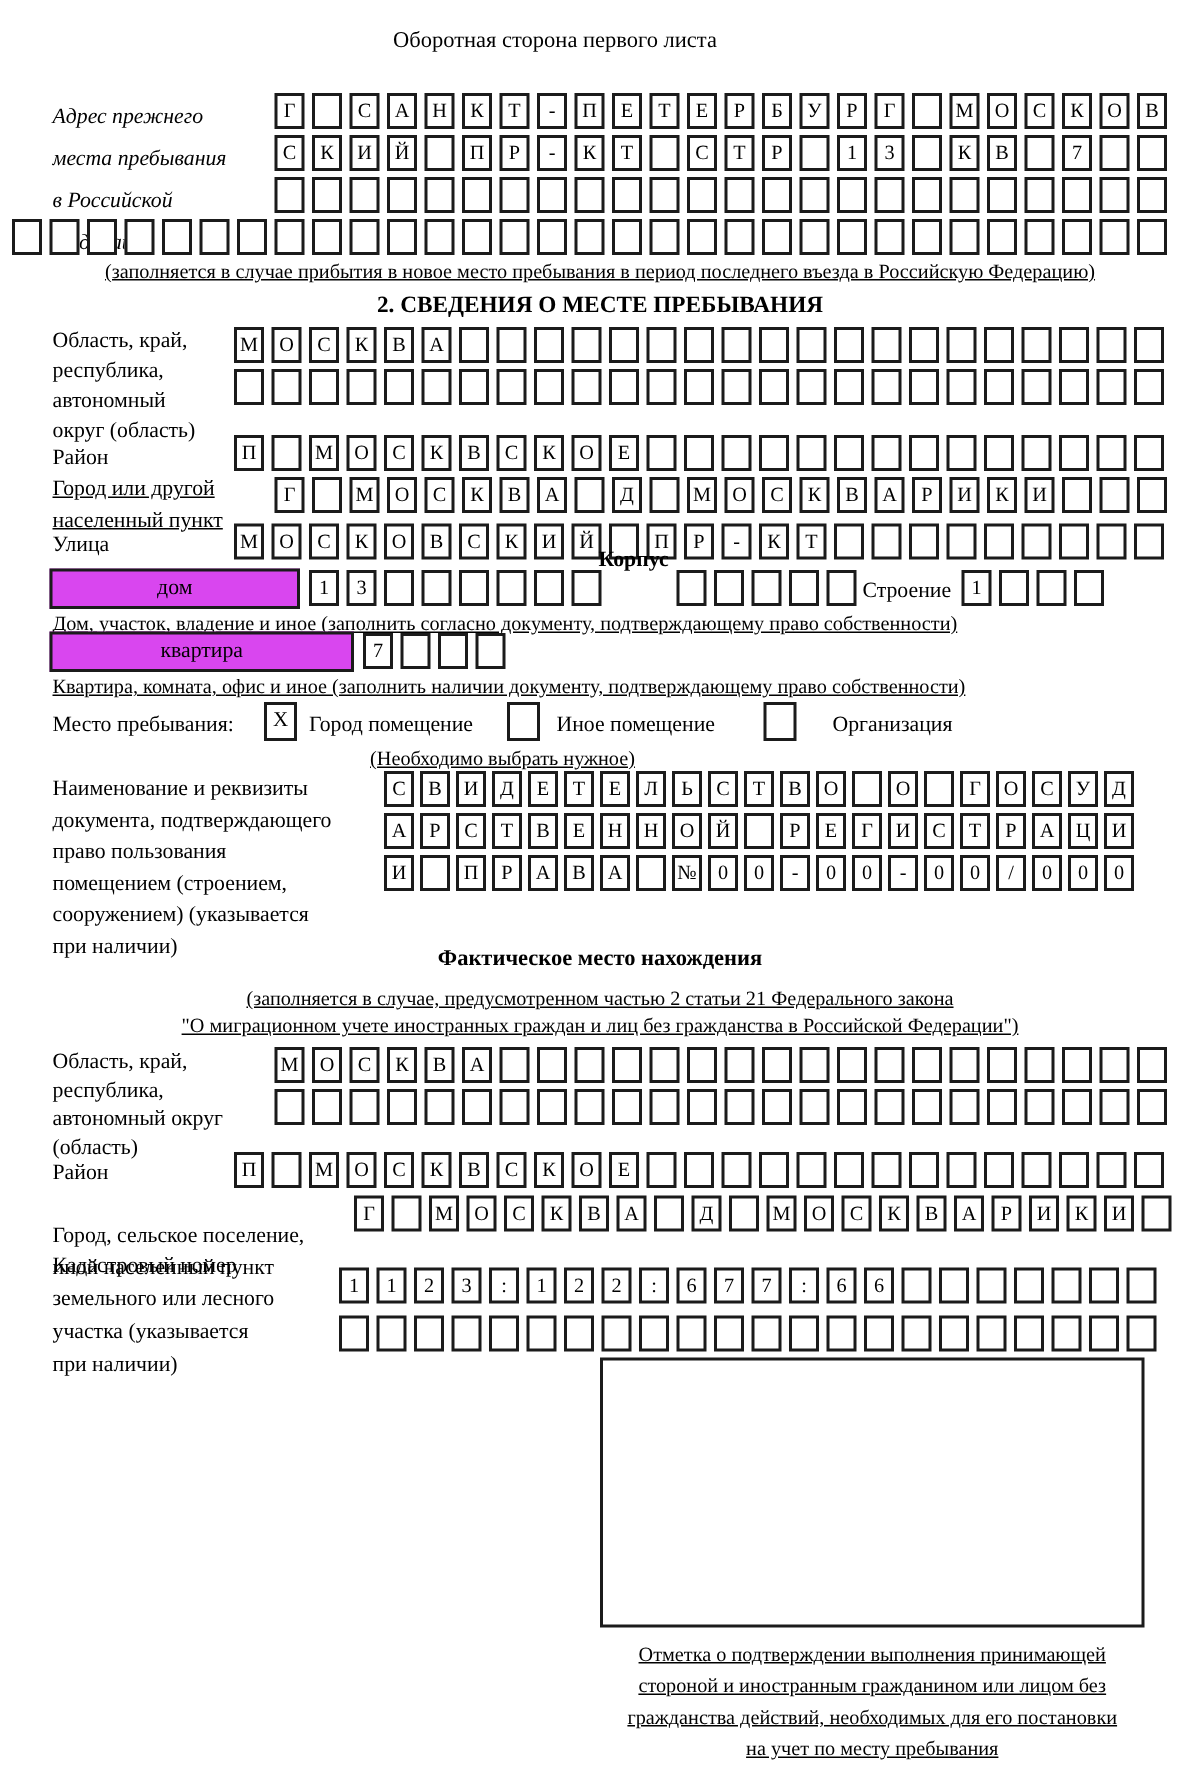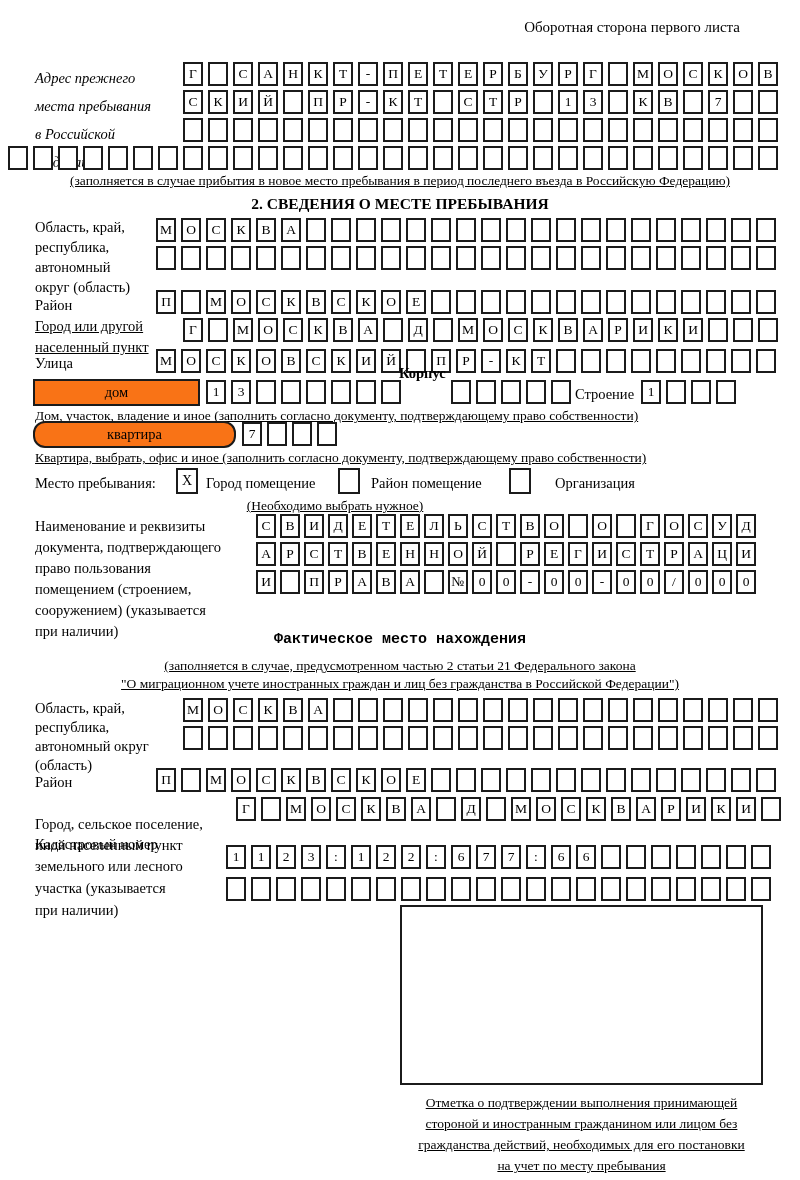--- a/index.html
+++ b/index.html
@@ -18,28 +18,28 @@
     width:20px;height:24px;border:2px solid #1b1b1b;box-sizing:border-box;
     display:flex;align-items:center;justify-content:center;
     font-size:13.5px;background:#fff;flex:0 0 auto;
   }
   .cbox{
     position:absolute;width:22px;height:26px;border:2px solid #1b1b1b;box-sizing:border-box;
     display:flex;align-items:center;justify-content:center;font-size:14px;background:#fff;
   }
   .wrect{
     position:absolute;border:2px solid #1b1b1b;box-sizing:border-box;
-    display:flex;align-items:center;justify-content:center;font-size:14.5px;background:#f97316;
+    display:flex;align-items:center;justify-content:center;font-size:14.5px;background:#d946ef;
   }
   .stamp{position:absolute;border:2px solid #1b1b1b;box-sizing:border-box;background:#fff;}
 </style>
 </head>
 <body>
 
-<div class="abs" style="top:19px;left:0;width:740px;text-align:right;font-size:15px;">Оборотная сторона первого листа</div>
+<div class="abs" style="top:19px;left:0;width:740px;text-align:center;font-size:15px;">Оборотная сторона первого листа</div>
 
 <div class="abs lbl" style="left:35px;top:64px;line-height:28px;font-style:italic;">Адрес прежнего
 места пребывания
 в Российской
 Федерации</div>
 <div class="boxrow" style="left:183px;top:62px;">
     <span class="cell">Г</span>
     <span class="cell"></span>
     <span class="cell">С</span>
     <span class="cell">А</span>
@@ -320,34 +320,34 @@
   </div>
 <div class="abs lbl" style="left:575px;top:383px;">Строение</div>
 <div class="boxrow" style="left:641px;top:380px;">
     <span class="cell">1</span>
     <span class="cell"></span>
     <span class="cell"></span>
     <span class="cell"></span>
   </div>
 <div class="abs note" style="left:35px;top:408px;">Дом, участок, владение и иное (заполнить согласно документу, подтверждающему право собственности)</div>
 
-<div class="wrect" style="left:33px;top:421px;width:203px;height:27px;border-radius:12px;">квартира</div>
+<div class="wrect" style="left:33px;top:421px;width:203px;height:27px;">квартира</div>
 <div class="boxrow" style="left:242px;top:422px;">
     <span class="cell">7</span>
     <span class="cell"></span>
     <span class="cell"></span>
     <span class="cell"></span>
   </div>
-<div class="abs note" style="left:35px;top:450px;">Квартира, выбрать, офис и иное (заполнить согласно документу, подтверждающему право собственности)</div>
+<div class="abs note" style="left:35px;top:450px;">Квартира, комната, офис и иное (заполнить наличии документу, подтверждающему право собственности)</div>
 
 <div class="abs lbl" style="left:35px;top:472px;">Место пребывания:</div>
 <div class="cbox" style="left:176px;top:468px;">X</div>
 <div class="abs lbl" style="left:206px;top:472px;">Город помещение</div>
 <div class="cbox" style="left:338px;top:468px;"></div>
-<div class="abs lbl" style="left:371px;top:472px;">Район помещение</div>
+<div class="abs lbl" style="left:371px;top:472px;">Иное помещение</div>
 <div class="cbox" style="left:509px;top:468px;"></div>
 <div class="abs lbl" style="left:555px;top:472px;">Организация</div>
 <div class="abs note" style="left:160px;top:498px;width:350px;text-align:center;">(Необходимо выбрать нужное)</div>
 
 <div class="abs lbl" style="left:35px;top:516px;line-height:21px;">Наименование и реквизиты
 документа, подтверждающего
 право пользования
 помещением (строением,
 сооружением) (указывается
 при наличии)</div>
@@ -414,21 +414,21 @@
     <span class="cell">0</span>
     <span class="cell">-</span>
     <span class="cell">0</span>
     <span class="cell">0</span>
     <span class="cell">/</span>
     <span class="cell">0</span>
     <span class="cell">0</span>
     <span class="cell">0</span>
   </div>
 
-<div class="abs center bold" style="top:631px;font-size:15px;font-family:Liberation Mono, monospace;">Фактическое место нахождения</div>
+<div class="abs center bold" style="top:631px;font-size:15px;">Фактическое место нахождения</div>
 <div class="abs note center" style="top:658px;">(заполняется в случае, предусмотренном частью 2 статьи 21 Федерального закона</div>
 <div class="abs note center" style="top:676px;">"О миграционном учете иностранных граждан и лиц без гражданства в Российской Федерации")</div>
 
 <div class="abs lbl" style="left:35px;top:699px;line-height:19px;">Область, край,
 республика,
 автономный округ
 (область)</div>
 <div class="boxrow" style="left:183px;top:698px;">
     <span class="cell">М</span>
     <span class="cell">О</span>

